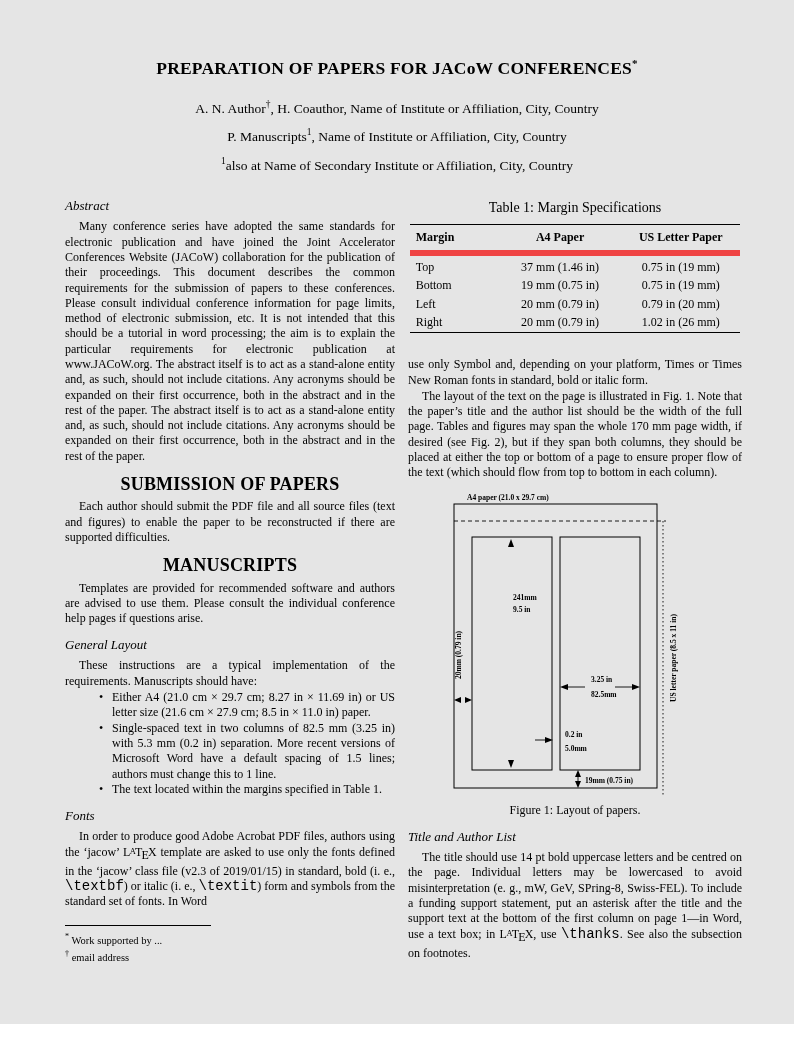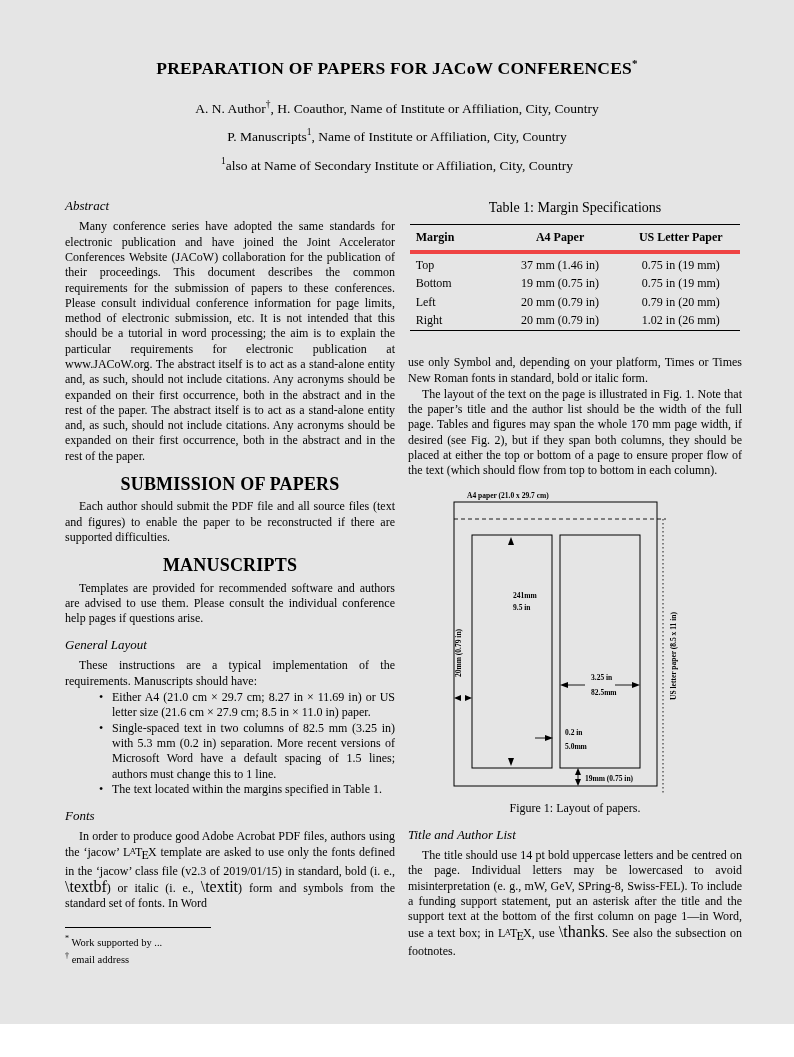--- a/index.html
+++ b/index.html
@@ -21,32 +21,32 @@
   .h-sub { font-style:italic; font-size:13px; line-height:16px; margin:11px 0 5px; text-align:left; }
   .h-sec { font-weight:bold; font-size:18px; margin:13px 0 7px; text-align:center; letter-spacing:.2px; }
   .para { margin:0 0 1px; text-indent:14px; }
   .para.noindent { text-indent:0; }
   .first { margin-top:0; }
   
   ul.bullets { margin:0; padding:0; list-style:none; }
   ul.bullets li { position:relative; margin-left:34px; padding-left:13px; text-align:justify; }
   ul.bullets li::before { content:"\2022"; position:absolute; left:0; }
   
-  .seg-mono { font-family:Liberation Serif, serif; font-size:16px; }
+  .seg-mono { font-family:Liberation Mono, monospace; font-size:14px; }
   .seg-latex-a { font-size:70%; vertical-align:.28em; margin:0 -.10em 0 -.06em; }
   .seg-latex-e { vertical-align:-.21em; margin:0 -.07em 0 -.07em; }
   
   .fnrule { width:146px; border:0; border-top:1px solid #000; margin:16px 0 4px; }
   .footnote { font-size:10.5px; line-height:13.5px; text-align:left; text-indent:0; margin:0; }
   .footnote sup { font-size:8px; }
   
   .tablecap { text-align:center; font-size:14px; margin:2px 0 8px; text-indent:0; }
   table.margins { width:99%; border-collapse:collapse; font-size:12px; margin:0 auto;
                   border-top:1.6px solid #000; border-bottom:1.6px solid #000; }
-  table.margins th { font-weight:bold; padding:5px 2px 5px; border-bottom:4px solid #ef4444; }
+  table.margins th { font-weight:bold; padding:5px 2px 5px; border-bottom:6px solid #ef4444; }
   table.margins td { padding:1.6px 2px; }
   table.margins th:first-child, table.margins td:first-child { text-align:left; padding-left:6px; width:27%; }
   table.margins th:nth-child(2), table.margins td:nth-child(2) { text-align:center; width:37%; }
   table.margins th:nth-child(3), table.margins td:nth-child(3) { text-align:center; width:36%; }
   table.margins tr.sp td { padding-top:4px; }
   
   .figwrap { margin-top:9px; }
   .figwrap svg { display:block; }
   .figlabel { font-family:"Liberation Serif", serif; font-weight:bold; font-size:7.5px; }
   .figcap { text-align:center; font-size:12px; margin:3px 0 10px; text-indent:0; }

